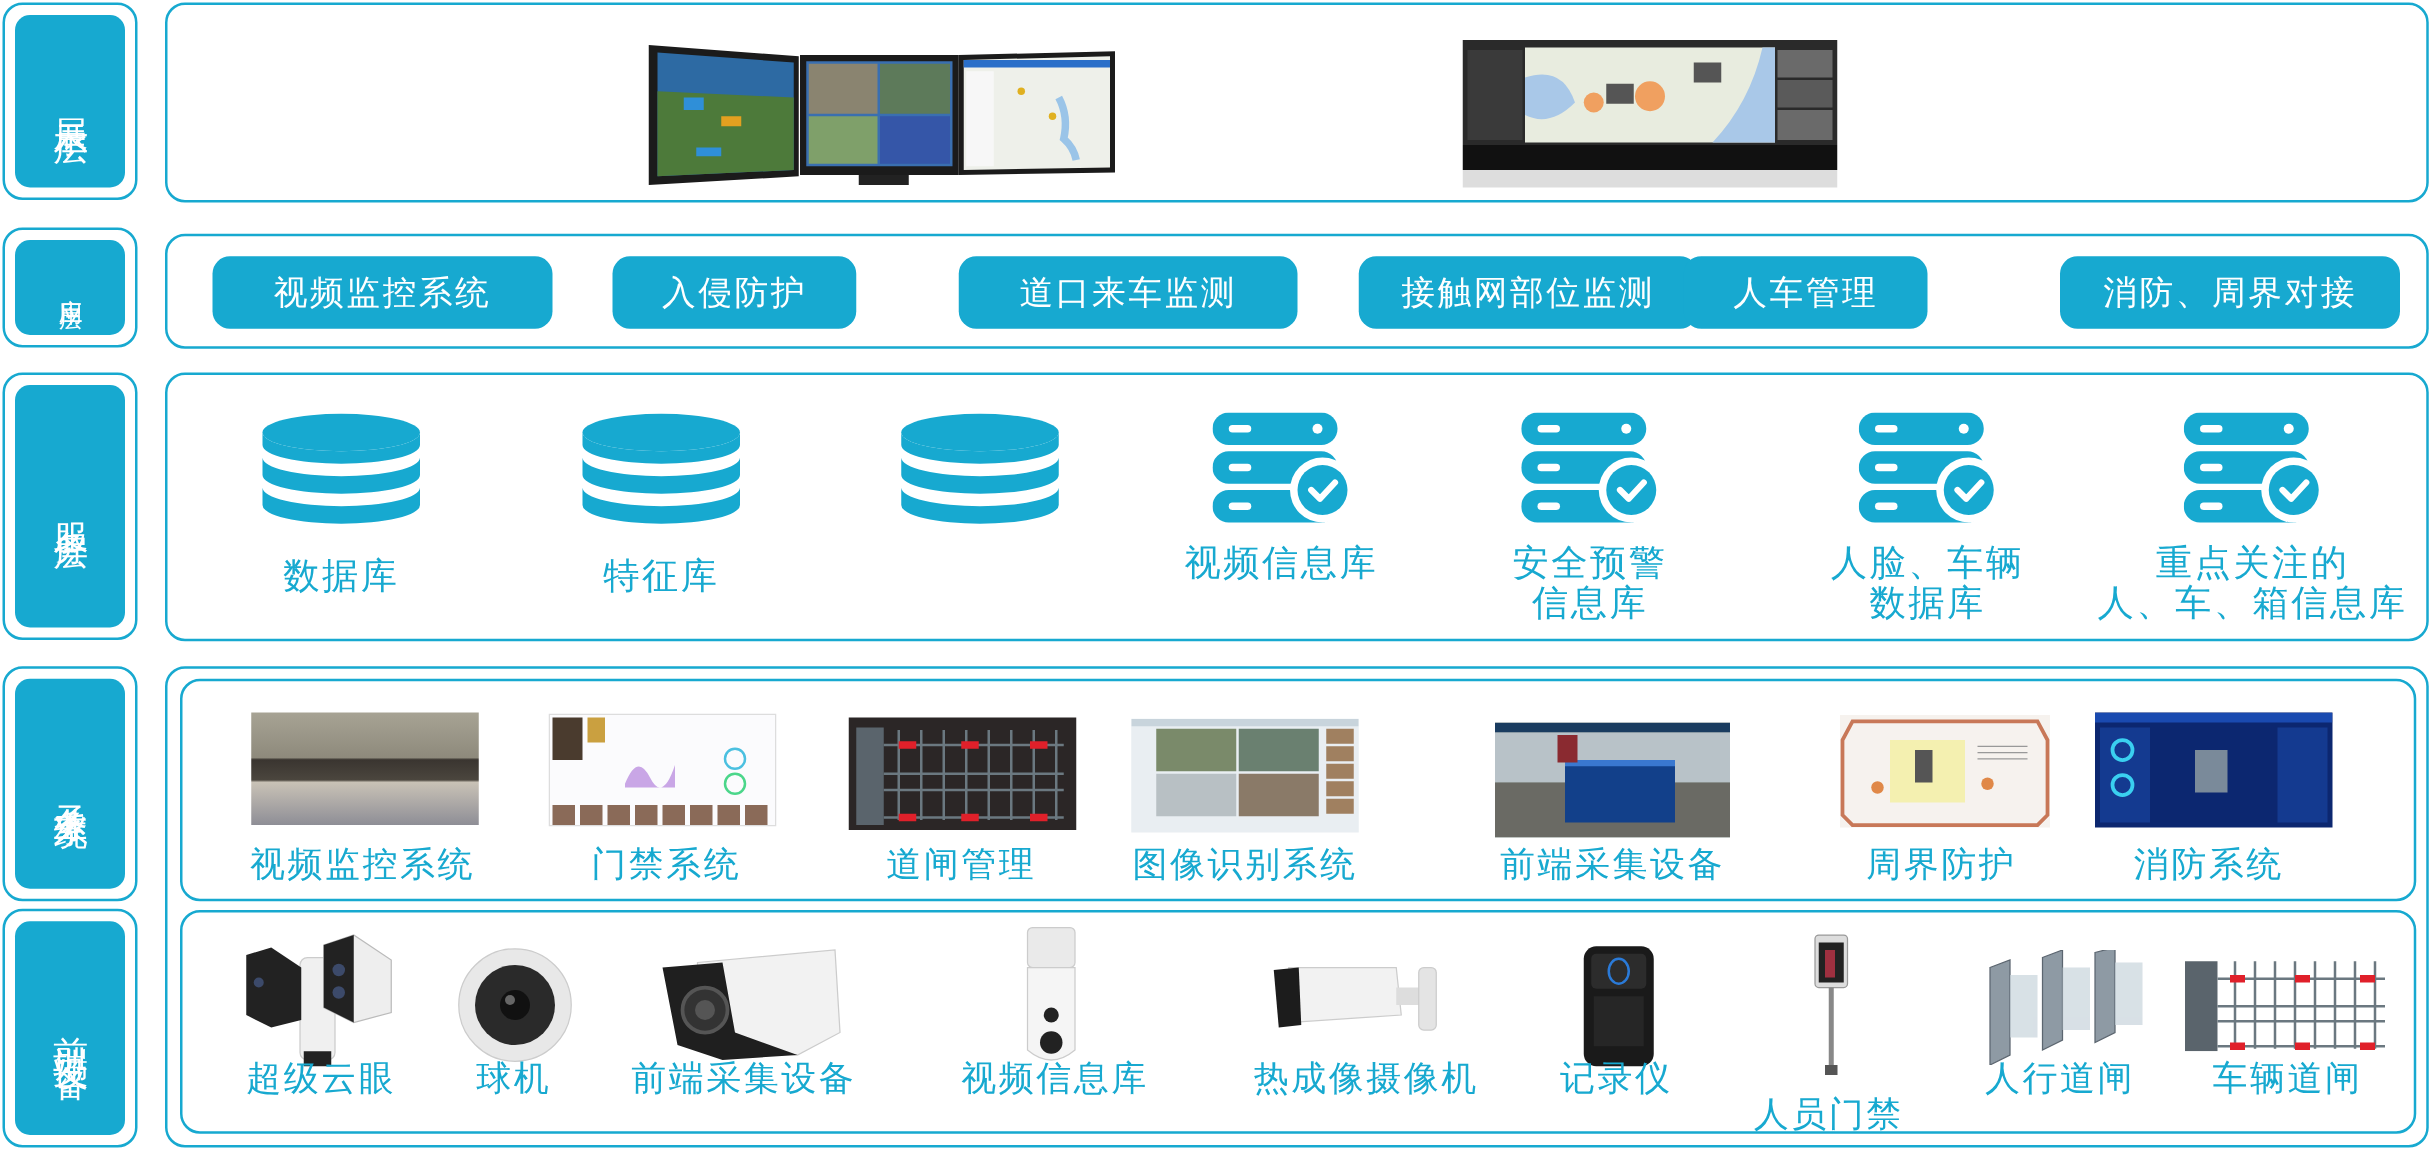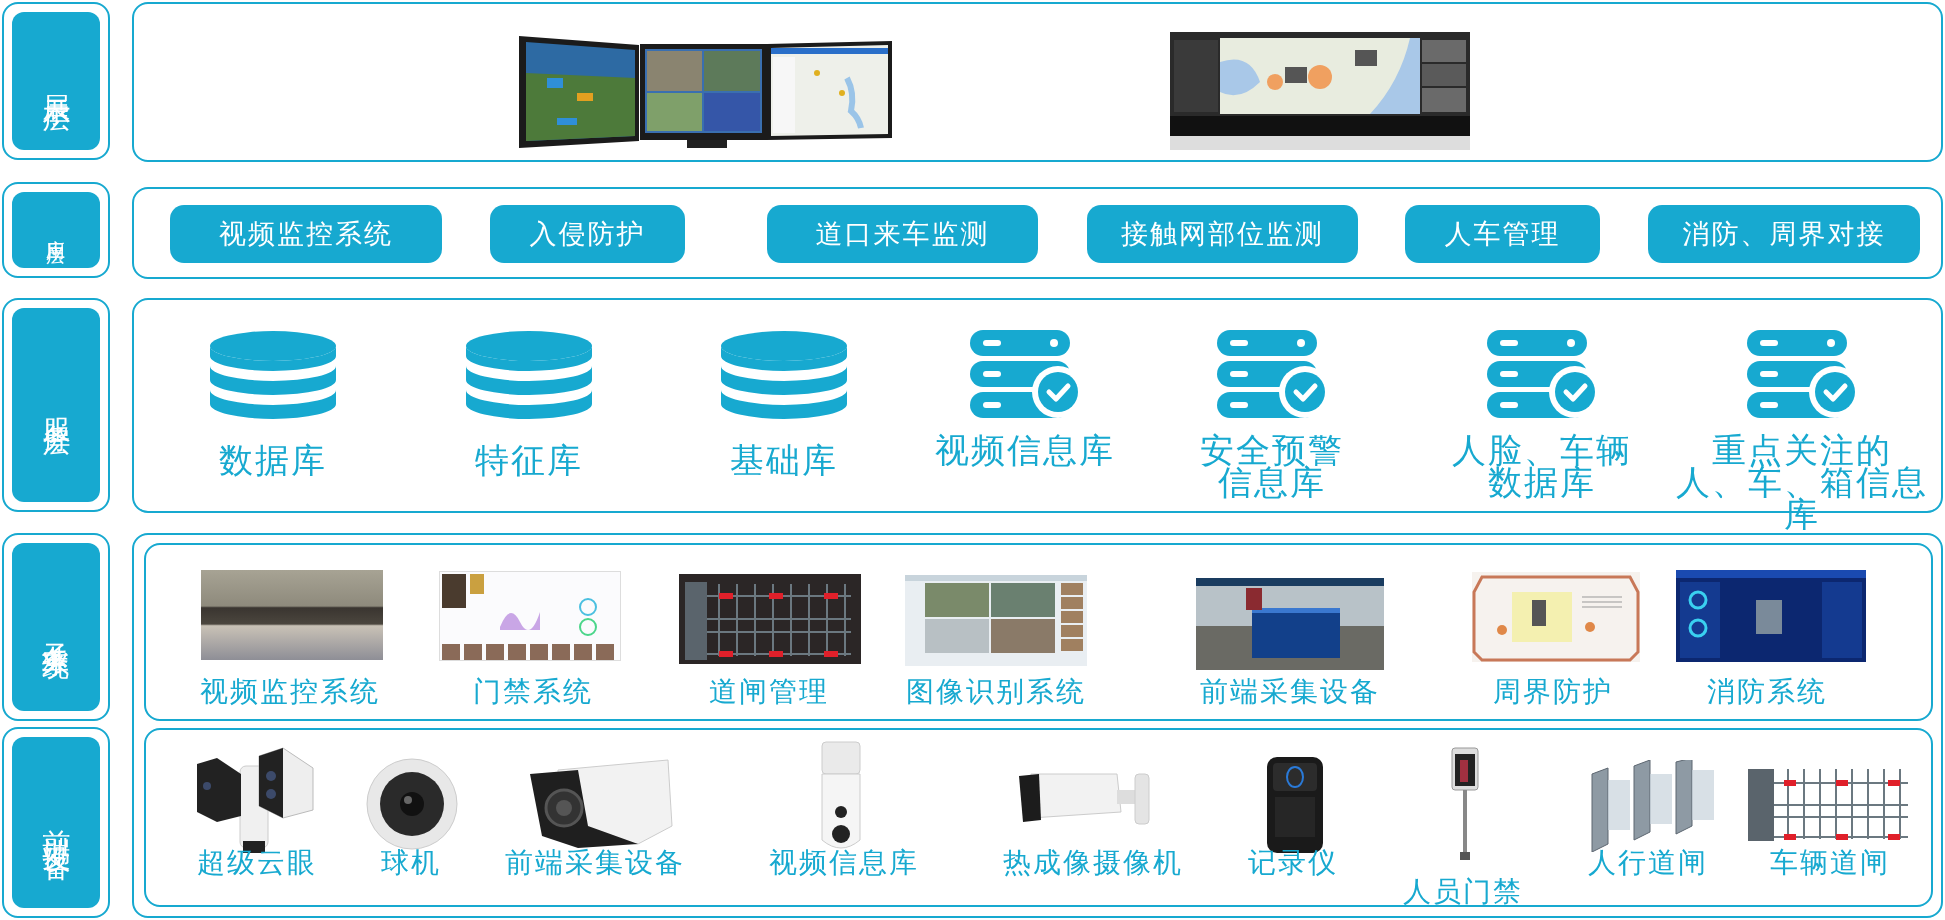--- a/index.html
+++ b/index.html
@@ -38,21 +38,21 @@
   .app-btn {
     position: absolute; top: 205px; height: 58px;
     background: #17a9d0; color: #fff; border-radius: 14px;
     display: flex; align-items: center; justify-content: center;
     font-size: 27px; letter-spacing: 2px; cursor: pointer;
   }
 
   
   .svc-item { position: absolute; top: 330px; width: 240px; text-align: center; }
   .svc-icon { display: block; margin: 0 auto; }
-  .svc-label { margin-top: 14px; font-size: 34px; line-height: 32px; letter-spacing: 2px; color: #17a9d0; white-space: pre-line; }
+  .svc-label { margin-top: 14px; font-size: 29px; line-height: 32px; letter-spacing: 2px; color: #17a9d0; white-space: pre-line; }
   .thumb { position: absolute; overflow: hidden; }
 
   .dev-label { position: absolute; top: 844px; font-size: 28px; letter-spacing: 2px; color: #17a9d0; white-space: nowrap; transform: translateX(-50%); }
   .sys-caption { position: absolute; top: 673px; font-size: 28px; letter-spacing: 2px; color: #17a9d0; white-space: nowrap; transform: translateX(-50%); }
 </style>
 </head>
 <body>
 
 <div class="label-outer" style="top:2px;height:158px;">
   <div class="label-inner">
@@ -128,21 +128,21 @@
     <rect x="0" y="104" width="300" height="14" fill="#ddd"></rect>
   </svg>
 </div>
 
 <div class="panel" style="top:187px;height:92px;"></div>
 
 <div class="app-btn" style="left:170px;width:272px;">视频监控系统</div>
 <div class="app-btn" style="left:490px;width:195px;">入侵防护</div>
 <div class="app-btn" style="left:767px;width:271px;">道口来车监测</div>
 <div class="app-btn" style="left:1087px;width:271px;">接触网部位监测</div>
-<div class="app-btn" style="left:1405px;width:195px;">人车管理</div>
+<div class="app-btn" style="left:1347px;width:195px;">人车管理</div>
 <div class="app-btn" style="left:1648px;width:272px;">消防、周界对接</div>
 
 <div class="panel" style="top:298px;height:215px;"></div>
 
 <div class="svc-item" style="left:153px;">
   <svg class="svc-icon" width="128" height="100" viewBox="0 0 128 100">
     <ellipse cx="64" cy="16" rx="63" ry="15" fill="#17a9d0"></ellipse>
     <path d="M1 16 v10 a63 15 0 0 0 126 0 v-10 a63 15 0 0 1 -126 0z" fill="#17a9d0"></path>
     <path d="M1 36 v14 a63 15 0 0 0 126 0 v-14 a63 15 0 0 1 -126 0z" fill="#17a9d0"></path>
     <path d="M1 60 v14 a63 15 0 0 0 126 0 v-14 a63 15 0 0 1 -126 0z" fill="#17a9d0"></path>
@@ -160,21 +160,20 @@
   <div class="svc-label">特征库</div>
 </div>
 
 <div class="svc-item" style="left:664px;">
   <svg class="svc-icon" width="128" height="100" viewBox="0 0 128 100">
     <ellipse cx="64" cy="16" rx="63" ry="15" fill="#17a9d0"></ellipse>
     <path d="M1 16 v10 a63 15 0 0 0 126 0 v-10 a63 15 0 0 1 -126 0z" fill="#17a9d0"></path>
     <path d="M1 36 v14 a63 15 0 0 0 126 0 v-14 a63 15 0 0 1 -126 0z" fill="#17a9d0"></path>
     <path d="M1 60 v14 a63 15 0 0 0 126 0 v-14 a63 15 0 0 1 -126 0z" fill="#17a9d0"></path>
   </svg>
-  <div class="svc-label">基础库</div>
 </div>
 
 <div class="svc-item" style="left:905px;">
   <svg class="svc-icon" width="110" height="90" viewBox="0 0 110 90">
     <rect x="0" y="0" width="100" height="26" rx="13" fill="#17a9d0"></rect>
     <rect x="0" y="31" width="100" height="26" rx="13" fill="#17a9d0"></rect>
     <rect x="0" y="62" width="100" height="26" rx="13" fill="#17a9d0"></rect>
     <rect x="13" y="10" width="18" height="6" rx="3" fill="#fff"></rect>
     <circle cx="84" cy="13" r="4" fill="#fff"></circle>
     <rect x="13" y="41" width="18" height="6" rx="3" fill="#fff"></rect>

